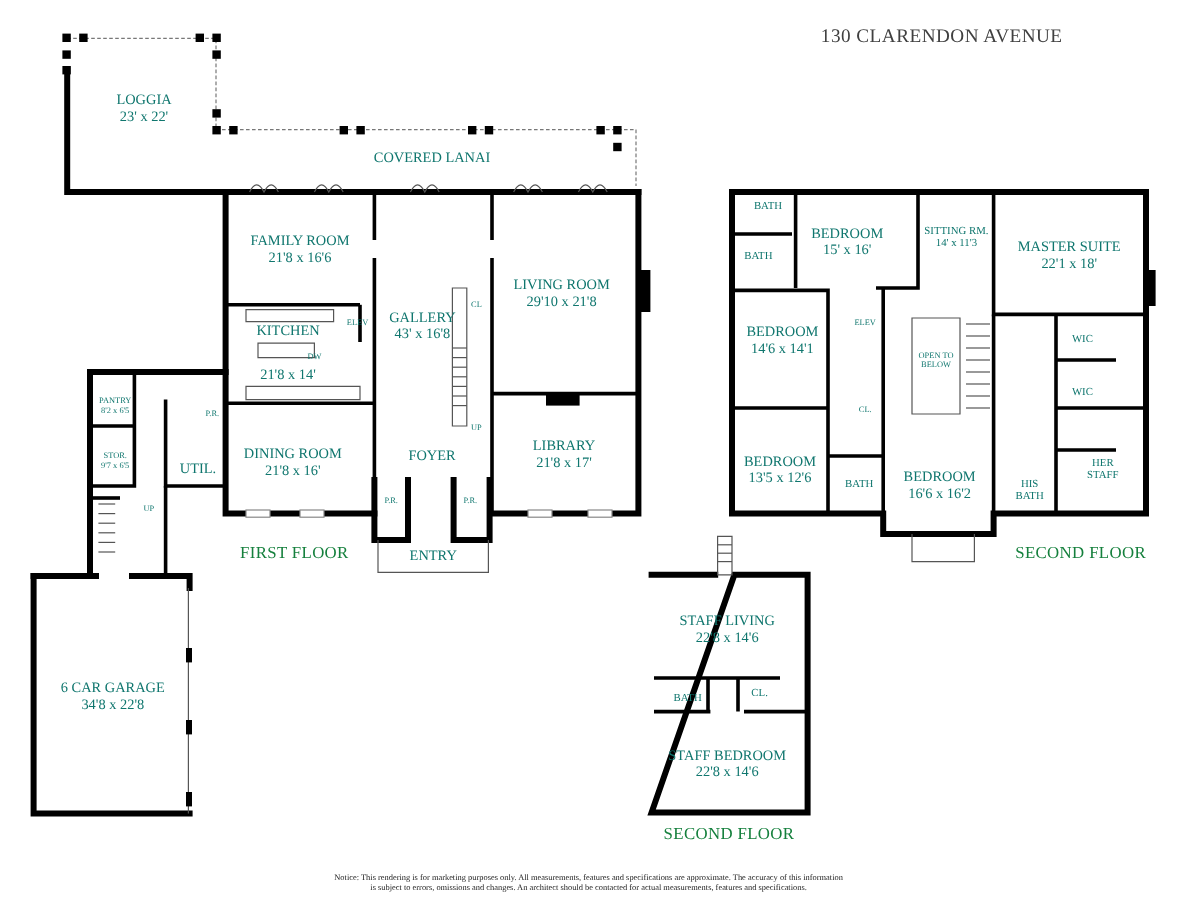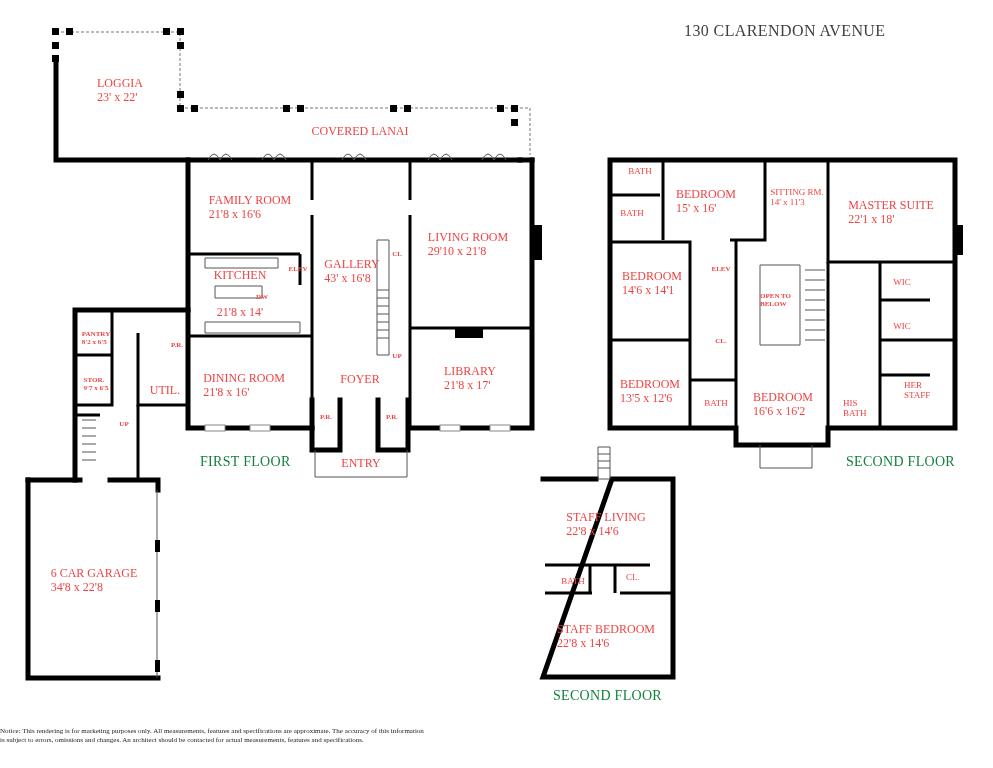--- a/index.html
+++ b/index.html
@@ -5,27 +5,27 @@
   html, body { margin: 0; padding: 0; background: #ffffff; }
   body { width: 993px; height: 768px; position: relative; overflow: hidden;
          font-family: "Liberation Serif", "DejaVu Serif", serif; color: #111; }
   svg#plan { position: absolute; left: 0; top: 0; }
   .wall { stroke: #000; stroke-width: 5; fill: none; stroke-linecap: square; }
   .iwall { stroke: #000; stroke-width: 3; fill: none; }
   .thin { stroke: #555; stroke-width: 1; fill: none; }
   .dash { stroke: #777; stroke-width: 1; fill: none; stroke-dasharray: 3 2; }
   .win { stroke: #888; stroke-width: 1; fill: #fff; }
   .post { fill: #000; }
-  .lbl { position: absolute; font-size: 12px; line-height: 14px;
-         white-space: nowrap; transform: translateX(-50%); color: #ef4444; }
+  .lbl { position: absolute; text-align: center; font-size: 12px; line-height: 14px;
+         white-space: nowrap; transform: translateX(-50%); color: #0f766e; }
   .lbl.sm { font-size: 9px; line-height: 10px; }
-  .lbl.xs { font-size: 7px; line-height: 8px; font-weight: bold; }
+  .lbl.xs { font-size: 7px; line-height: 8px; }
   .floor-title { position: absolute; font-size: 14px; letter-spacing: 0.3px; white-space: nowrap; color:#15803d; }
   .title { position: absolute; left: 684px; top: 22px; font-size: 16px; letter-spacing: 0.4px; color:#404040; }
-  .notice { position: absolute; left: 0; width: 981px; top: 727px; 
+  .notice { position: absolute; left: 0; width: 981px; top: 727px; text-align: center;
             font-size: 7px; line-height: 9px; color: #222; }
 </style>
 </head>
 <body>
 
 <div class="title">130 CLARENDON AVENUE</div>
 
 <svg id="plan" width="993" height="768" viewBox="0 0 993 768">
 
   <g>

